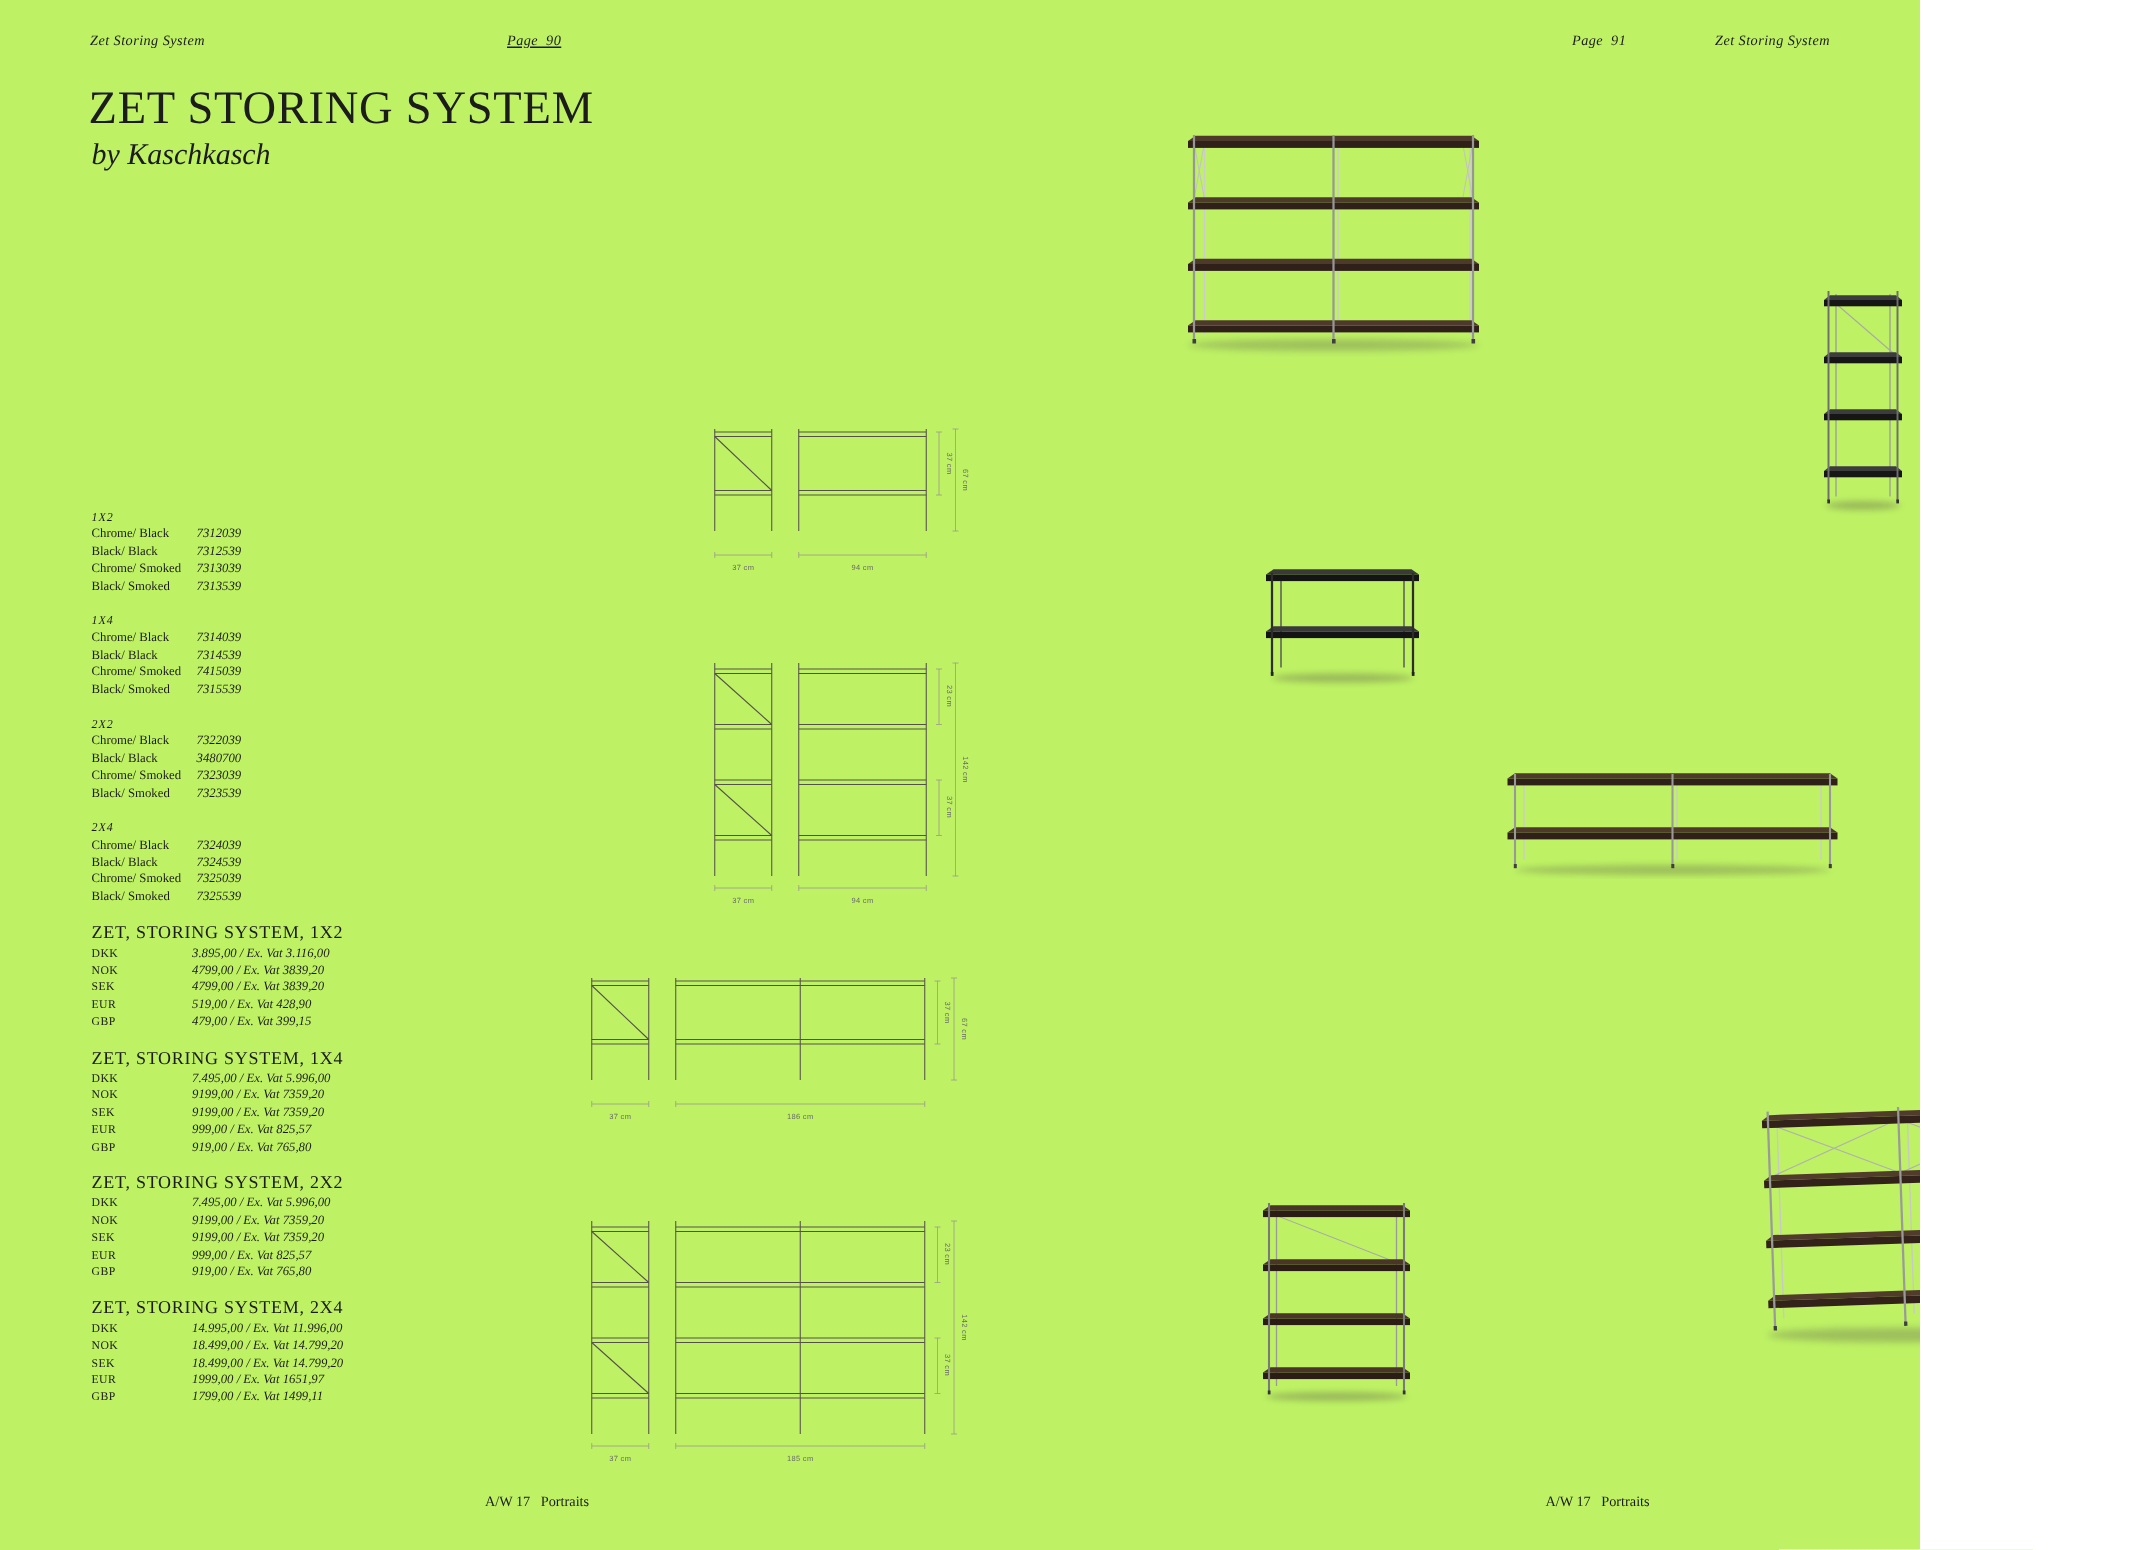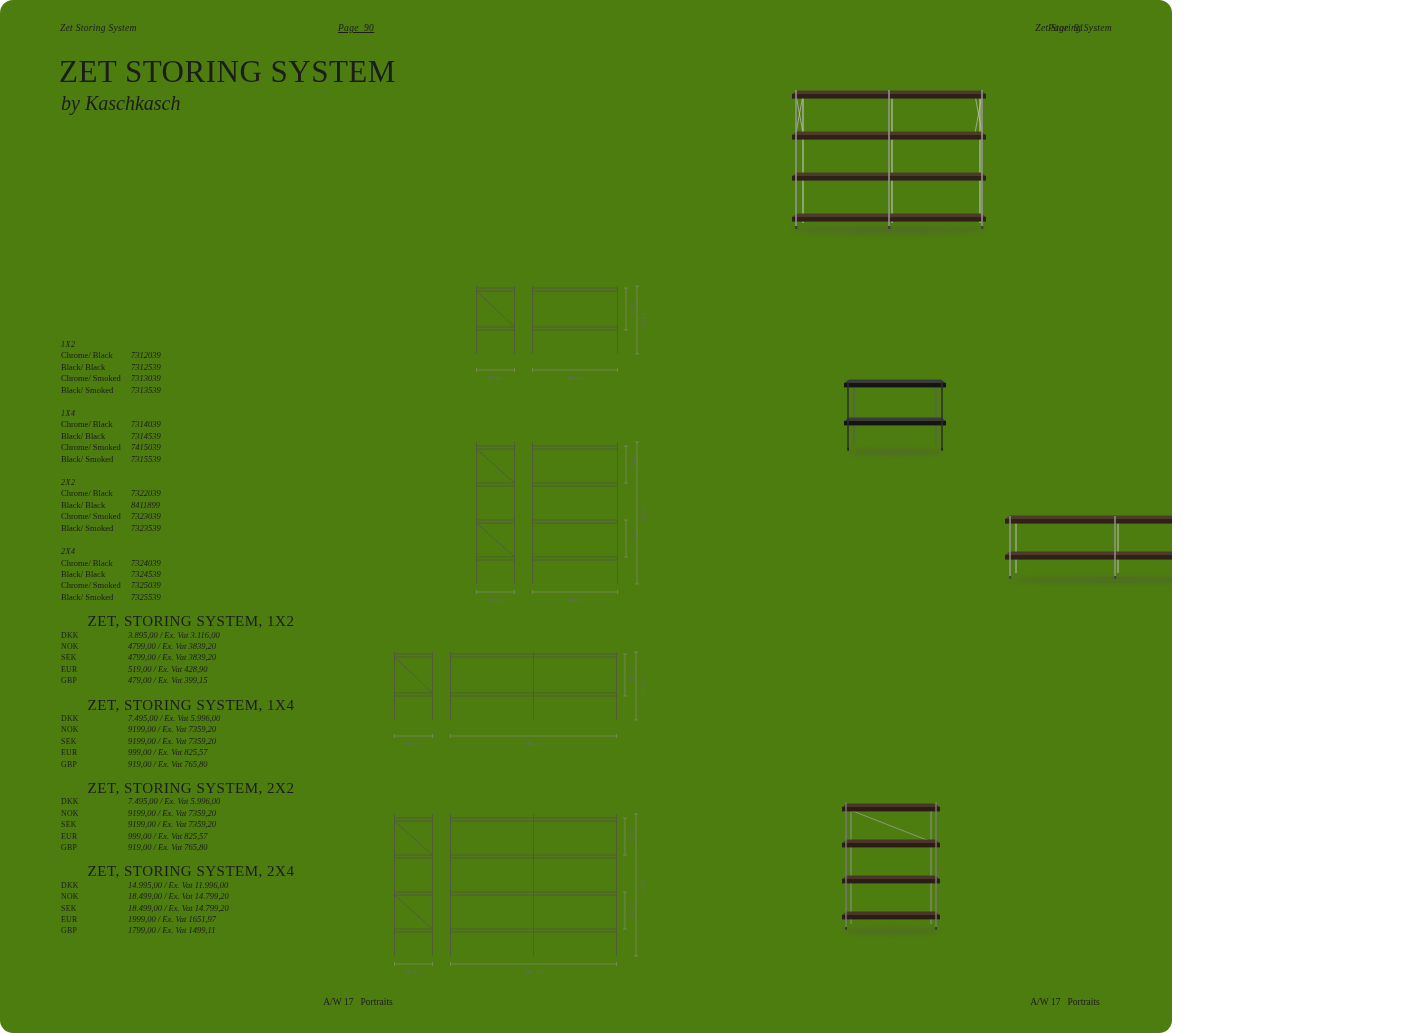--- a/index.html
+++ b/index.html
@@ -1,34 +1,34 @@
 <!DOCTYPE html>
 <html><head>
 <meta charset="utf-8">
 <style>
   html,body{margin:0;padding:0;background:#ffffff;}
-  .spread{position:relative;width:1172px;height:1033px;background:#4d7c0f;color:#1c1c1c;
-          font-family:"Liberation Serif",serif;overflow:hidden;border-radius:13px;}
+  .spread{position:relative;width:1280px;height:1033px;background:#bef264;color:#1c1c1c;
+          font-family:"Liberation Serif",serif;overflow:hidden;}
   .ital{font-style:italic;}
   .pre{white-space:pre;}
   .rh{position:absolute;top:23px;font-size:9.5px;letter-spacing:.3px;}
   #rh-left-title{left:60px;font-style:italic;}
   #rh-left-page{left:338px;font-style:italic;text-decoration:underline;}
   #rh-right-page{left:1048px;font-style:italic;}
   #rh-right-title{right:60px;font-style:italic;}
   .page-title{position:absolute;left:59px;top:54px;font-size:31px;font-weight:400;letter-spacing:.5px;margin:0;}
   .page-sub{position:absolute;left:61px;top:92px;font-size:20px;font-style:italic;font-weight:400;margin:0;}
   .left-col{position:absolute;left:61px;top:327px;width:260px;font-size:8.5px;line-height:11.4px;}
   .cap{letter-spacing:.5px;font-size:7.8px;margin-right:6px;}
   .vgroup{margin-top:12px;}
   .vg-title{font-size:8px;font-style:italic;letter-spacing:.6px;}
   .vrow{display:flex;}
   .vlabel{width:70px;}
   .pgroup{margin-top:13px;}
-  .pg-title{font-size:15px;letter-spacing:.5px;margin-bottom:2px;text-align:center;}
+  .pg-title{font-size:12px;letter-spacing:.5px;margin-bottom:2px;}
   .prow{display:flex;gap:40px;}
   .pcur{width:27px;font-size:7.8px;letter-spacing:.3px;}
   .footer{position:absolute;top:997px;width:160px;text-align:center;font-size:9.5px;}
   #footer-left{left:278px;}
   #footer-right{left:985px;}
   .tech{position:absolute;}
   .tech .tl line{stroke:#55504b;stroke-width:.7;}
   .tech .dm line{stroke:#9a948e;stroke-width:.5;}
   .tech text{font-size:5px;fill:#6a6a6a;font-family:"Liberation Sans",sans-serif;letter-spacing:.2px;}
   .photo{position:absolute;}
@@ -98,21 +98,21 @@
     <div class="vgroup">
       <div class="vg-title">2X2</div>
       <div>
 
       <div class="vrow">
           <span class="vlabel">Chrome/ Black</span>
           <span class="vsku ital">7322039</span>
         </div>
           <div class="vrow">
           <span class="vlabel">Black/ Black</span>
-          <span class="vsku ital">8411899</span>
+          <span class="vsku ital">3480700</span>
         </div>
           <div class="vrow">
           <span class="vlabel">Chrome/ Smoked</span>
           <span class="vsku ital">7323039</span>
         </div>
           <div class="vrow">
           <span class="vlabel">Black/ Smoked</span>
           <span class="vsku ital">7323539</span>
         </div>
         </div>

